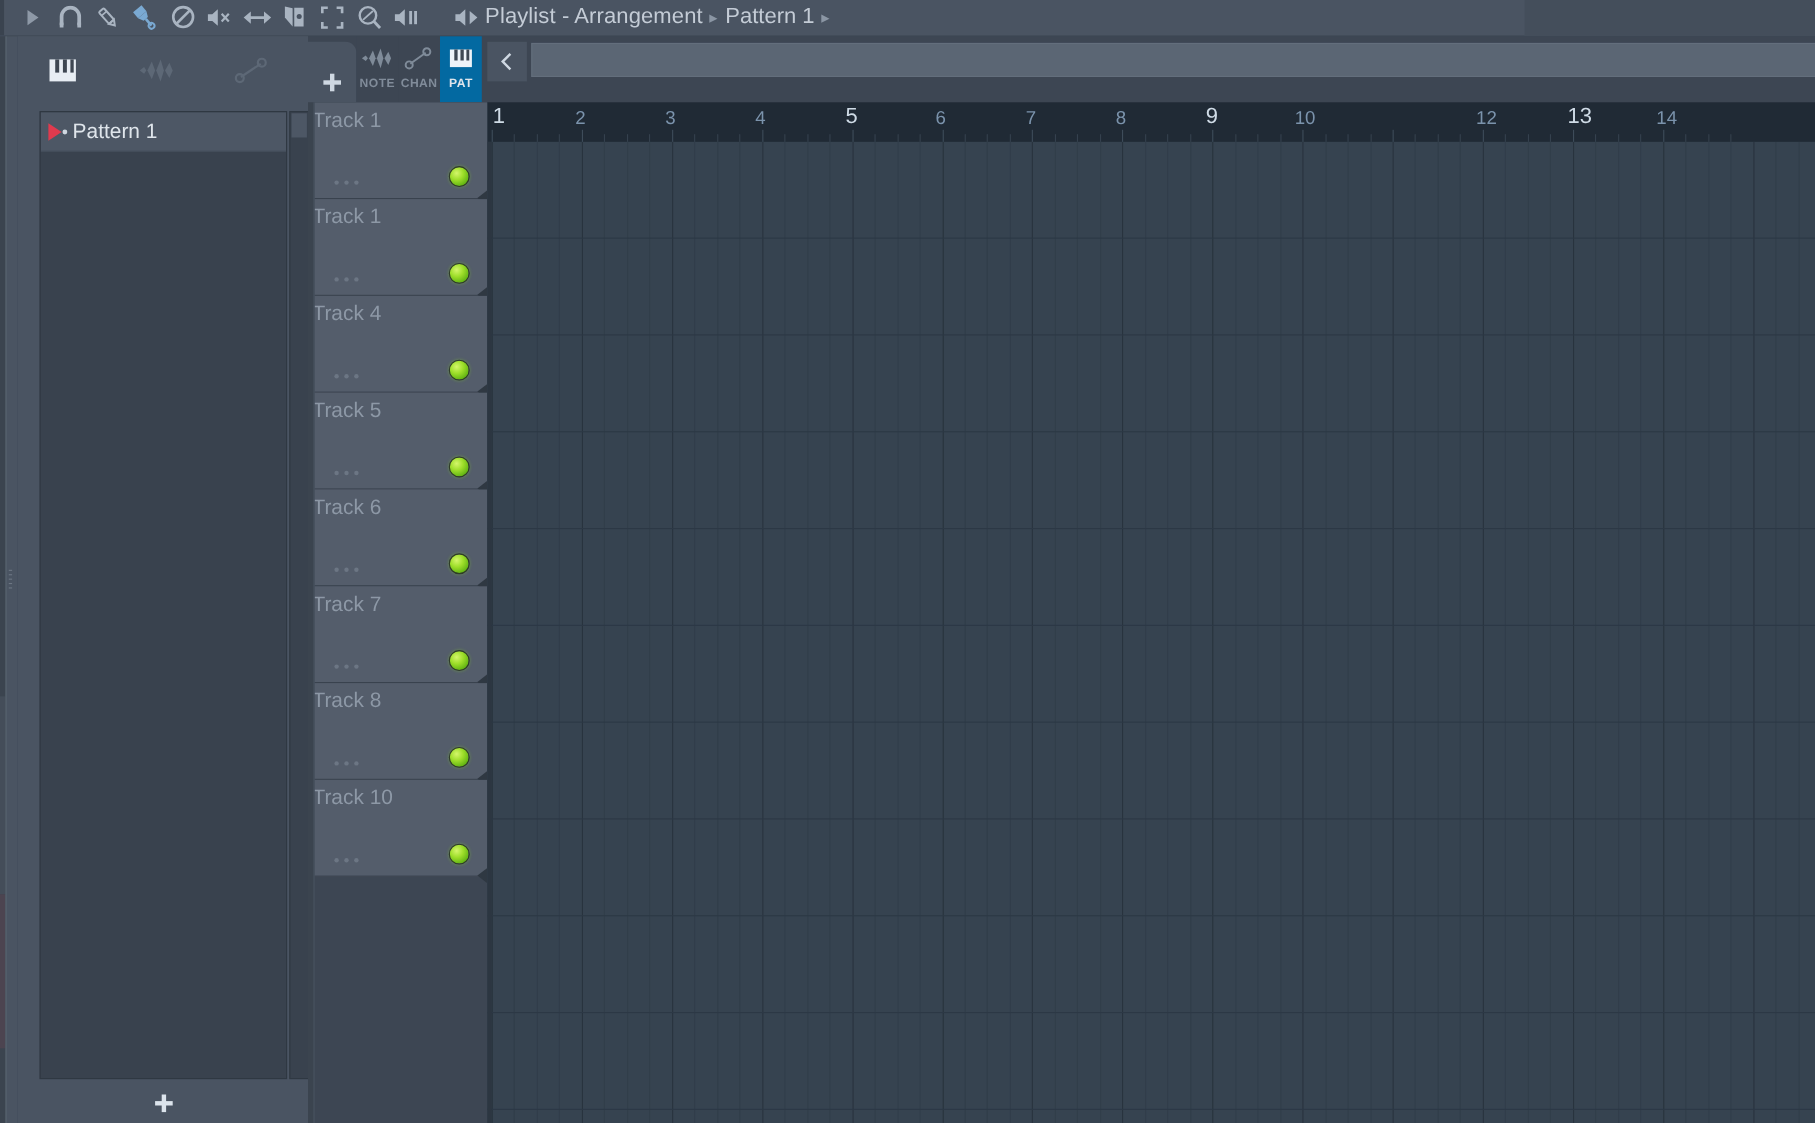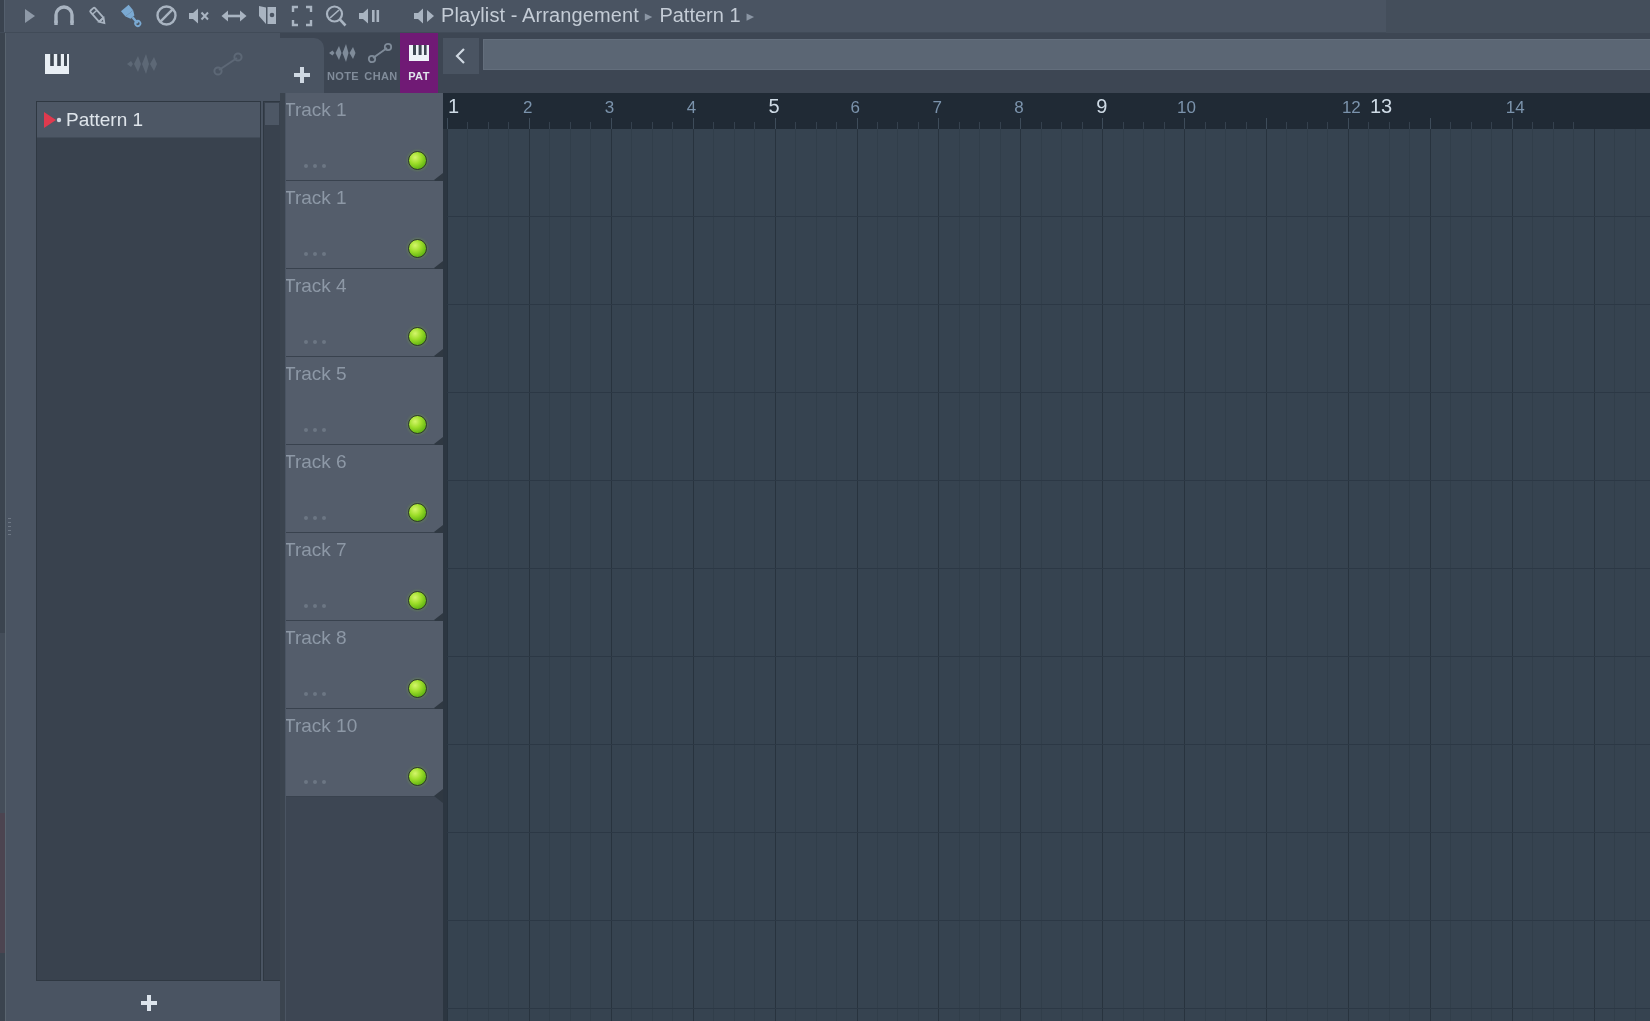--- a/index.html
+++ b/index.html
@@ -180,21 +180,21 @@
     display: flex;
   }
   .ptab {
     width: 38px; height: 60px;
     display: flex; flex-direction: column;
     align-items: center; justify-content: flex-start;
     padding-top: 5px;
     cursor: pointer;
     background: #3d4653;
   }
-  .ptab.active { background: #701a75; }
+  .ptab.active { background: #0369a1; }
   .ptab .pt-ico {
     height: 30px; display: flex; align-items: center; justify-content: center;
   }
   .ptab .pt-lbl {
     font-size: 11px; font-weight: bold;
     letter-spacing: 0.4px;
     color: #818c9a;
     margin-top: 2px;
   }
   .ptab.active .pt-lbl { color: #dfe5ec; }
@@ -594,21 +594,21 @@
         <div class="rulernum" style="left: 817px; margin-top: 32px;">11</div>
         <div class="rtick major" style="left: 823px;"></div>
         <div class="rtick" style="left: 843px;"></div>
         <div class="rtick" style="left: 864px;"></div>
         <div class="rtick" style="left: 884px;"></div>
         <div class="rulernum" style="left: 898.9px;">12</div>
         <div class="rtick major" style="left: 905px;"></div>
         <div class="rtick" style="left: 925px;"></div>
         <div class="rtick" style="left: 946px;"></div>
         <div class="rtick" style="left: 966px;"></div>
-        <div class="rulernum major" style="left: 927px;">13</div>
+        <div class="rulernum major" style="left: 982px;">13</div>
         <div class="rtick major" style="left: 987px;"></div>
         <div class="rtick" style="left: 1007px;"></div>
         <div class="rtick" style="left: 1028px;"></div>
         <div class="rtick" style="left: 1048px;"></div>
         <div class="rulernum" style="left: 1062.7px;">14</div>
         <div class="rtick major" style="left: 1069px;"></div>
         <div class="rtick" style="left: 1089px;"></div>
         <div class="rtick" style="left: 1110px;"></div>
         <div class="rtick" style="left: 1130px;"></div>
       </div>

